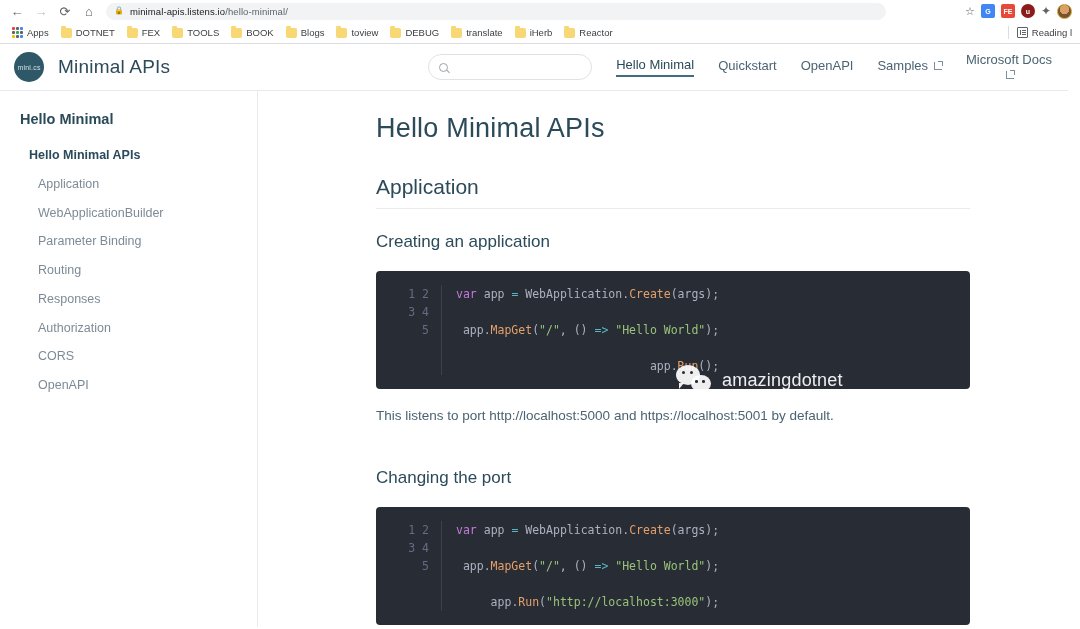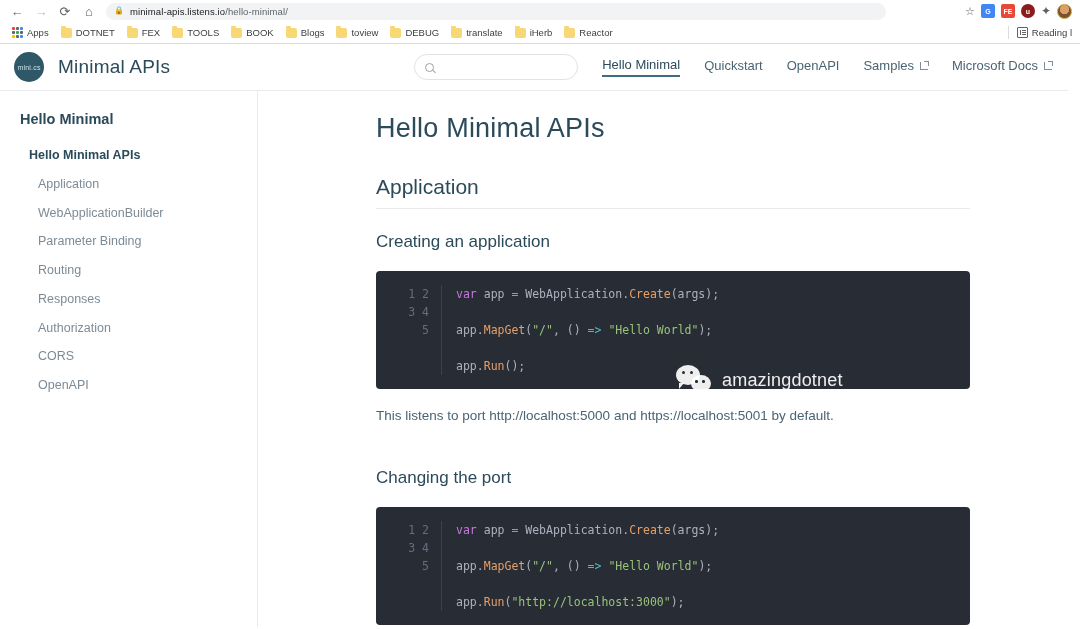--- a/index.html
+++ b/index.html
@@ -170,21 +170,21 @@
   #search-box input {
     border: none; outline: none; flex: 1; font-size: 11px;
     color: #4a5a66; margin-left: 6px; background: transparent;
     font-family: "Liberation Sans", sans-serif;
   }
   .nav-link {
     font-size: 13px; color: #4a6472; margin-right: 24px;
     white-space: nowrap; display: inline-flex; align-items: center; gap: 4px;
     padding-bottom: 3px;
   }
-  .nav-link:last-child { margin-right: 0; }
+  .nav-link:last-child { margin-right: 0; flex-direction: column; }
   .nav-link.active { color: #2b4a5a; border-bottom: 2px solid #3f6d80; }
   .ext-link-icon {
     width: 8px; height: 8px; border: 1px solid #7b909c;
     border-top: none; border-right: none;
     position: relative; display: inline-block; margin-left: 2px;
   }
   .ext-link-icon::before{
     content:""; position:absolute; right:-1px; top:-1px; width:5px;height:1px;background:#7b909c;
   }
   .ext-link-icon::after{
@@ -252,21 +252,21 @@
     line-height: 18px;
   }
   .gutter {
     width: 46px; flex: 0 0 46px;
     text-align: right; padding-right: 12px;
     color: #636d83;
     border-right: 1px solid #3b4049;
     user-select: none;
     margin-left: 20px;
   }
-  .code-lines { padding-left: 14px; white-space: pre; color: #abb2bf; }
+  .code-lines { padding-left: 14px; white-space: pre; color: #abb2bf; text-align: right; }
   .tok-kw { color: #c678dd; }
   .tok-fn { color: #e5a06a; }
   .tok-str { color: #98c379; }
   .tok-op { color: #56b6c2; }
 
   
   #watermark {
     position: absolute;
     left: 418px; top: 274px;
     display: flex; align-items: center; gap: 8px;

